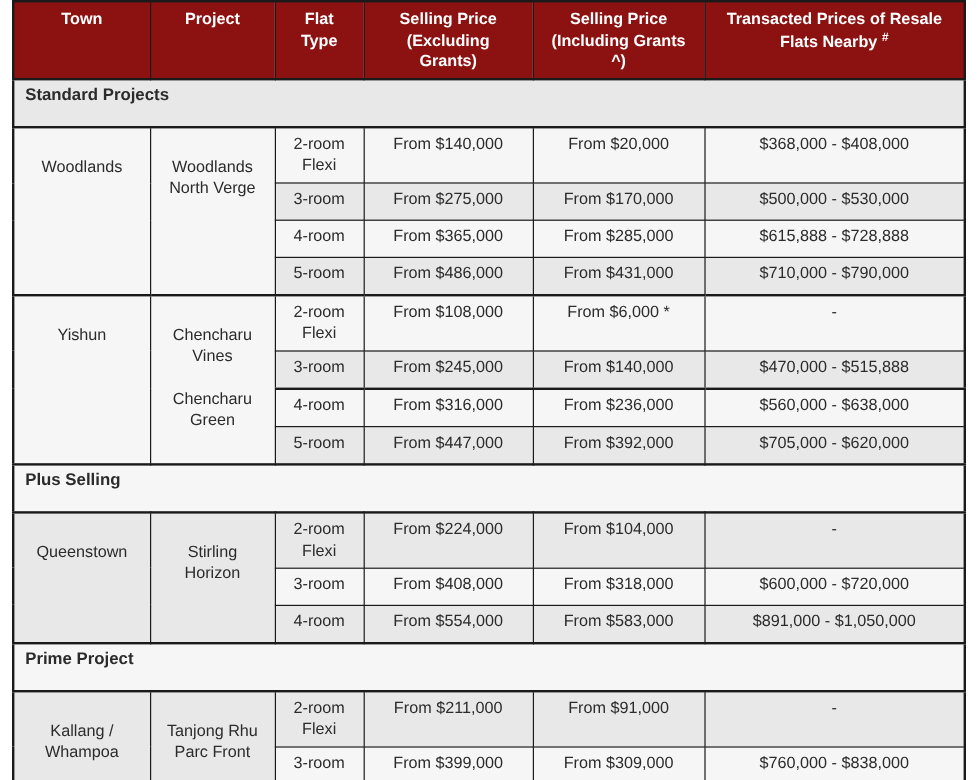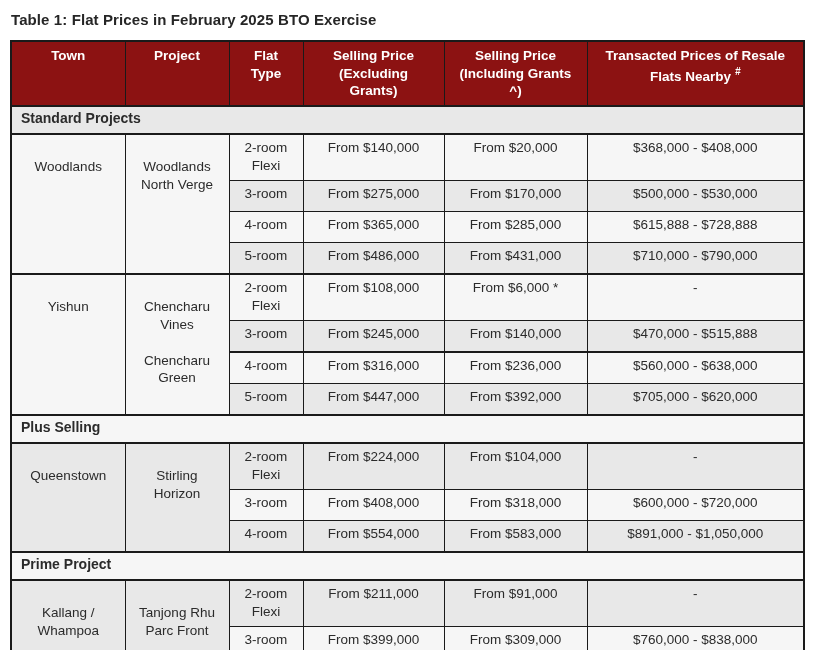--- a/index.html
+++ b/index.html
@@ -55,36 +55,35 @@
     line-height: 1.32;
     color: var(--body-text, #2b2b2b);
     height: 21px;
   }
   .light { background: var(--row-light, #F6F6F6); }
   .dark  { background: var(--row-dark,  #E8E8E8); }
   td.section-label {
     text-align: left;
     font-weight: bold;
     font-size: 14px;
-    padding: 2px 9px 6px;
+    padding: 2px 9px 18px;
     height: 16px;
     vertical-align: middle;
     border-top-width: 2px;
     border-bottom-width: 2px;
   }
   tr.group-start td { border-top-width: 2px; }
   td.thick-top { border-top-width: 2px; }
   td.project { white-space: pre-line; margin-top: 48px; }
   td.town, td.project { padding-top: 23px; }
 </style>
 </head>
 <body>
 
 <div class="page">
-  <div class="title">Table 1: Flat Prices in February 2025 BTO Exercise</div>
 
   <table class="bto">
     <colgroup>
       <col style="width:114px">
       <col style="width:104px">
       <col style="width:74px">
       <col style="width:141px">
       <col style="width:143px">
       <col style="width:217px">
     </colgroup>

